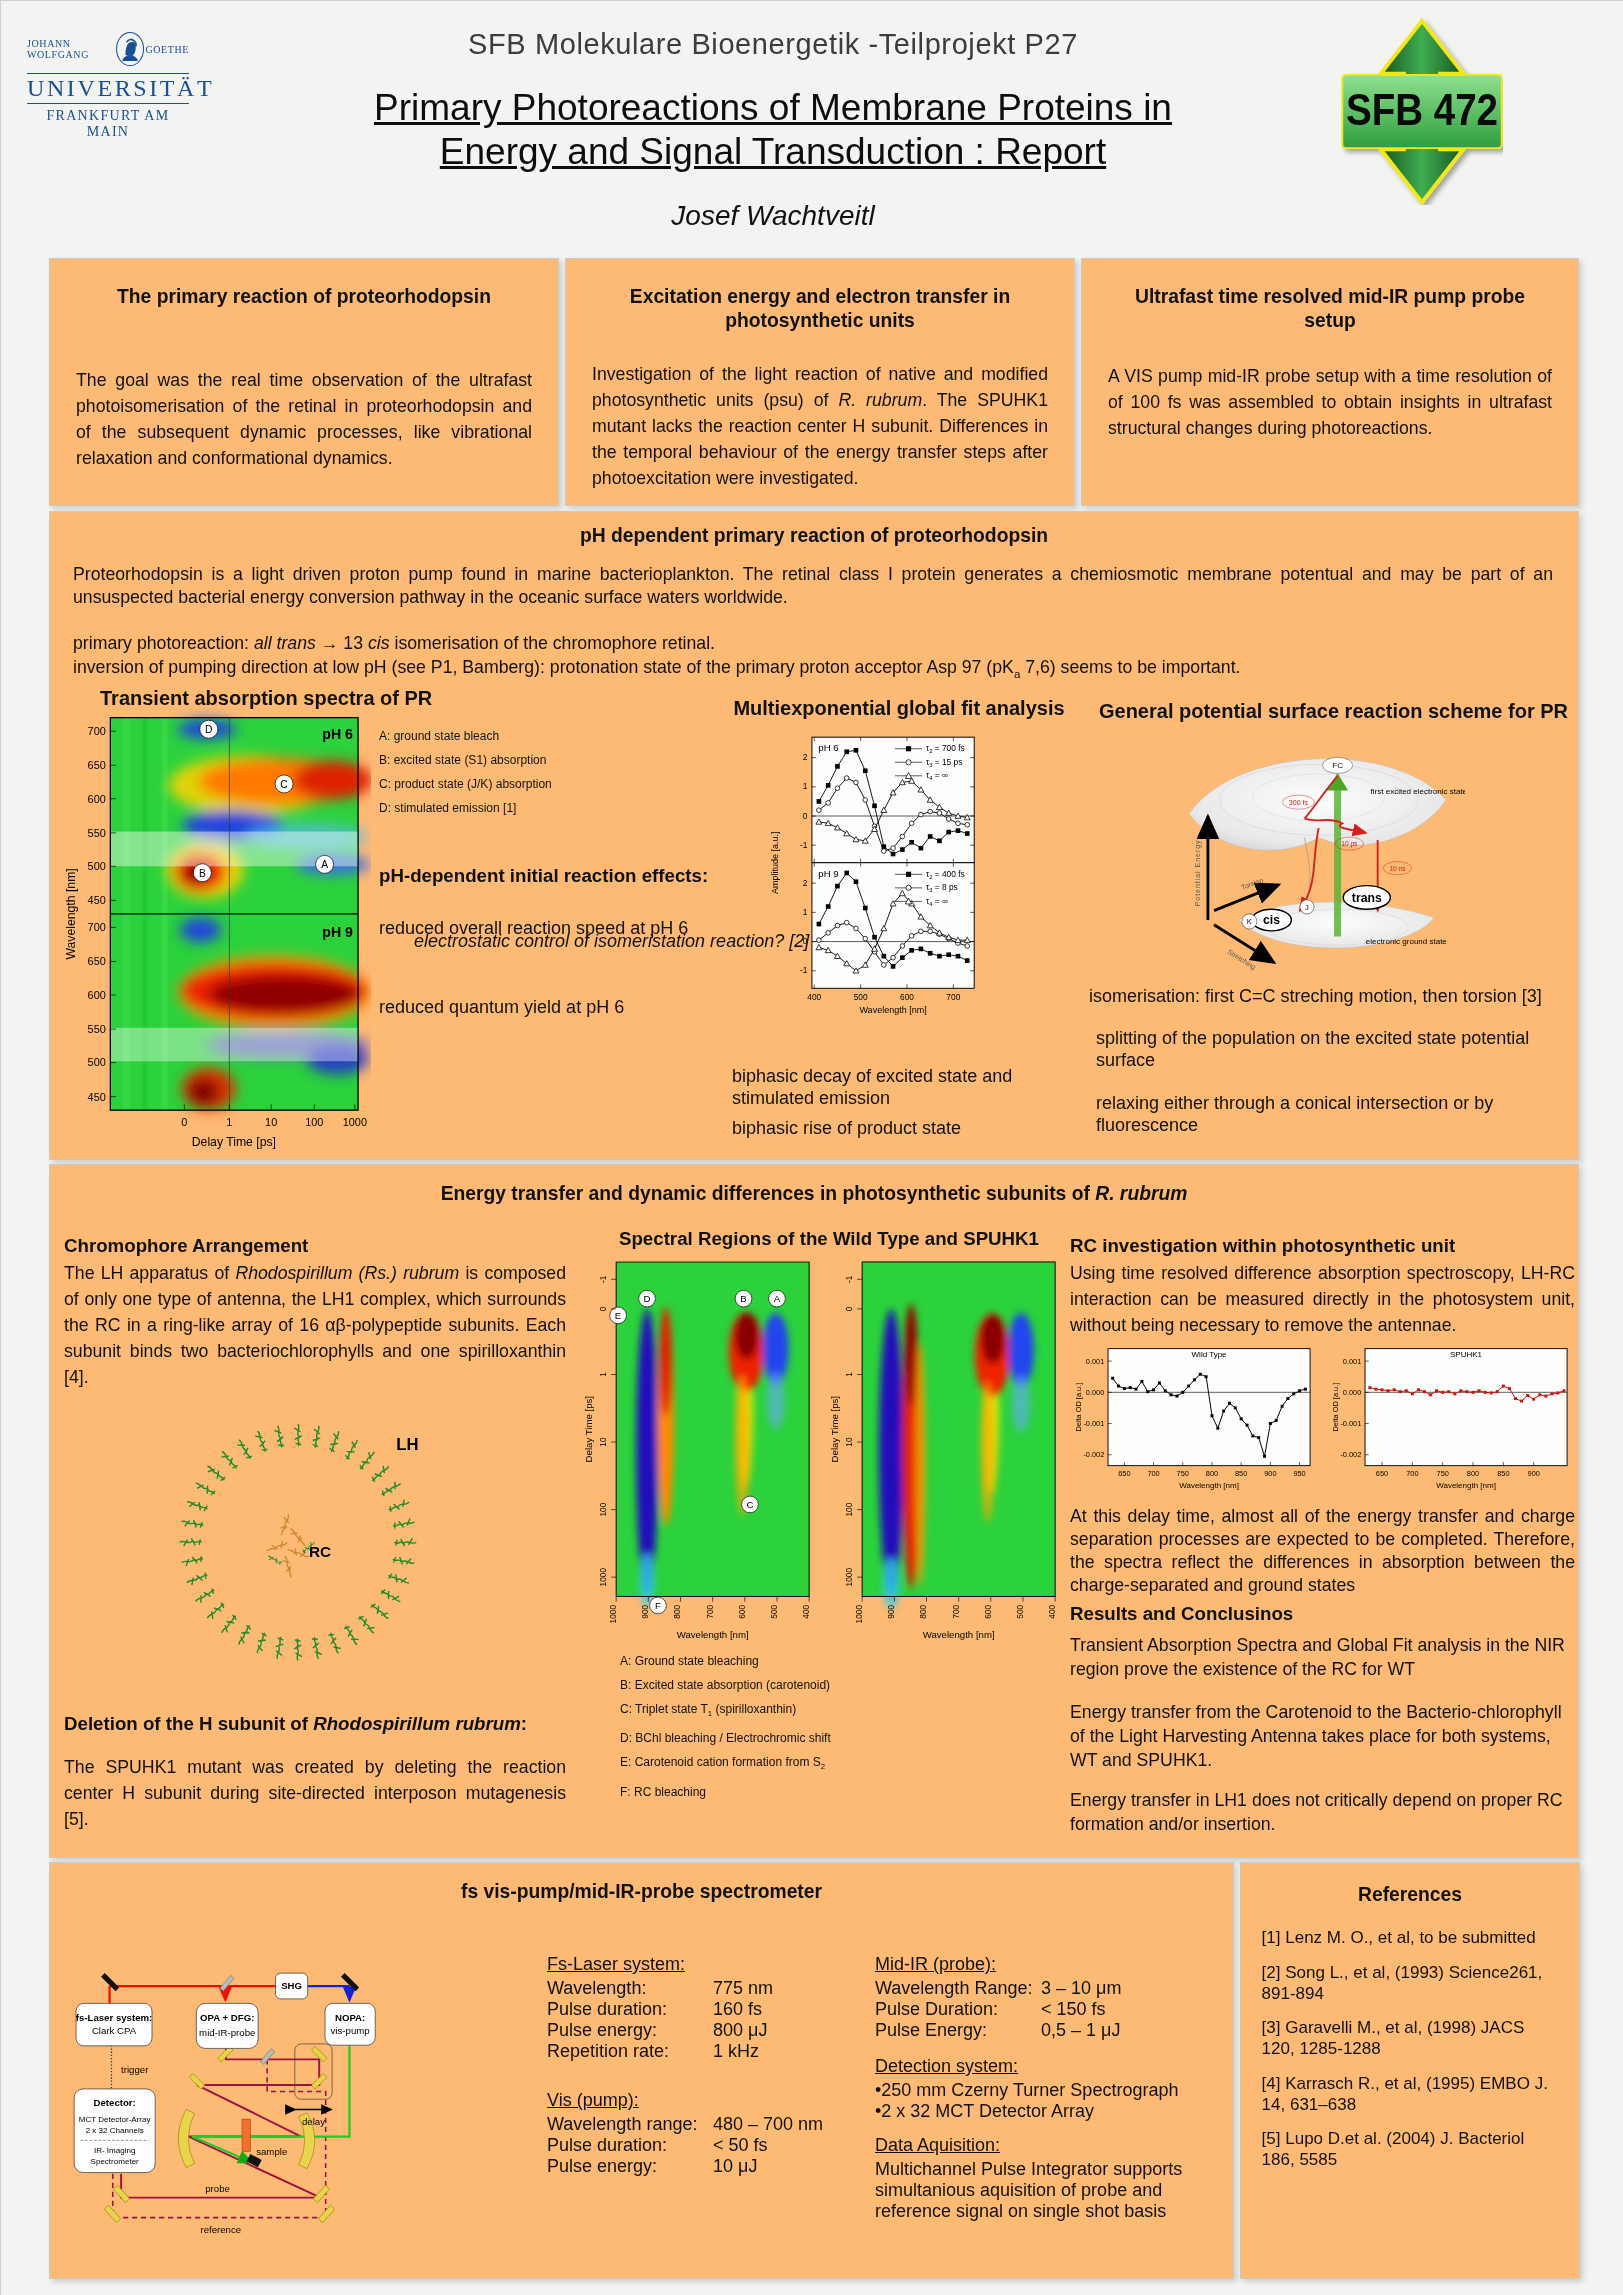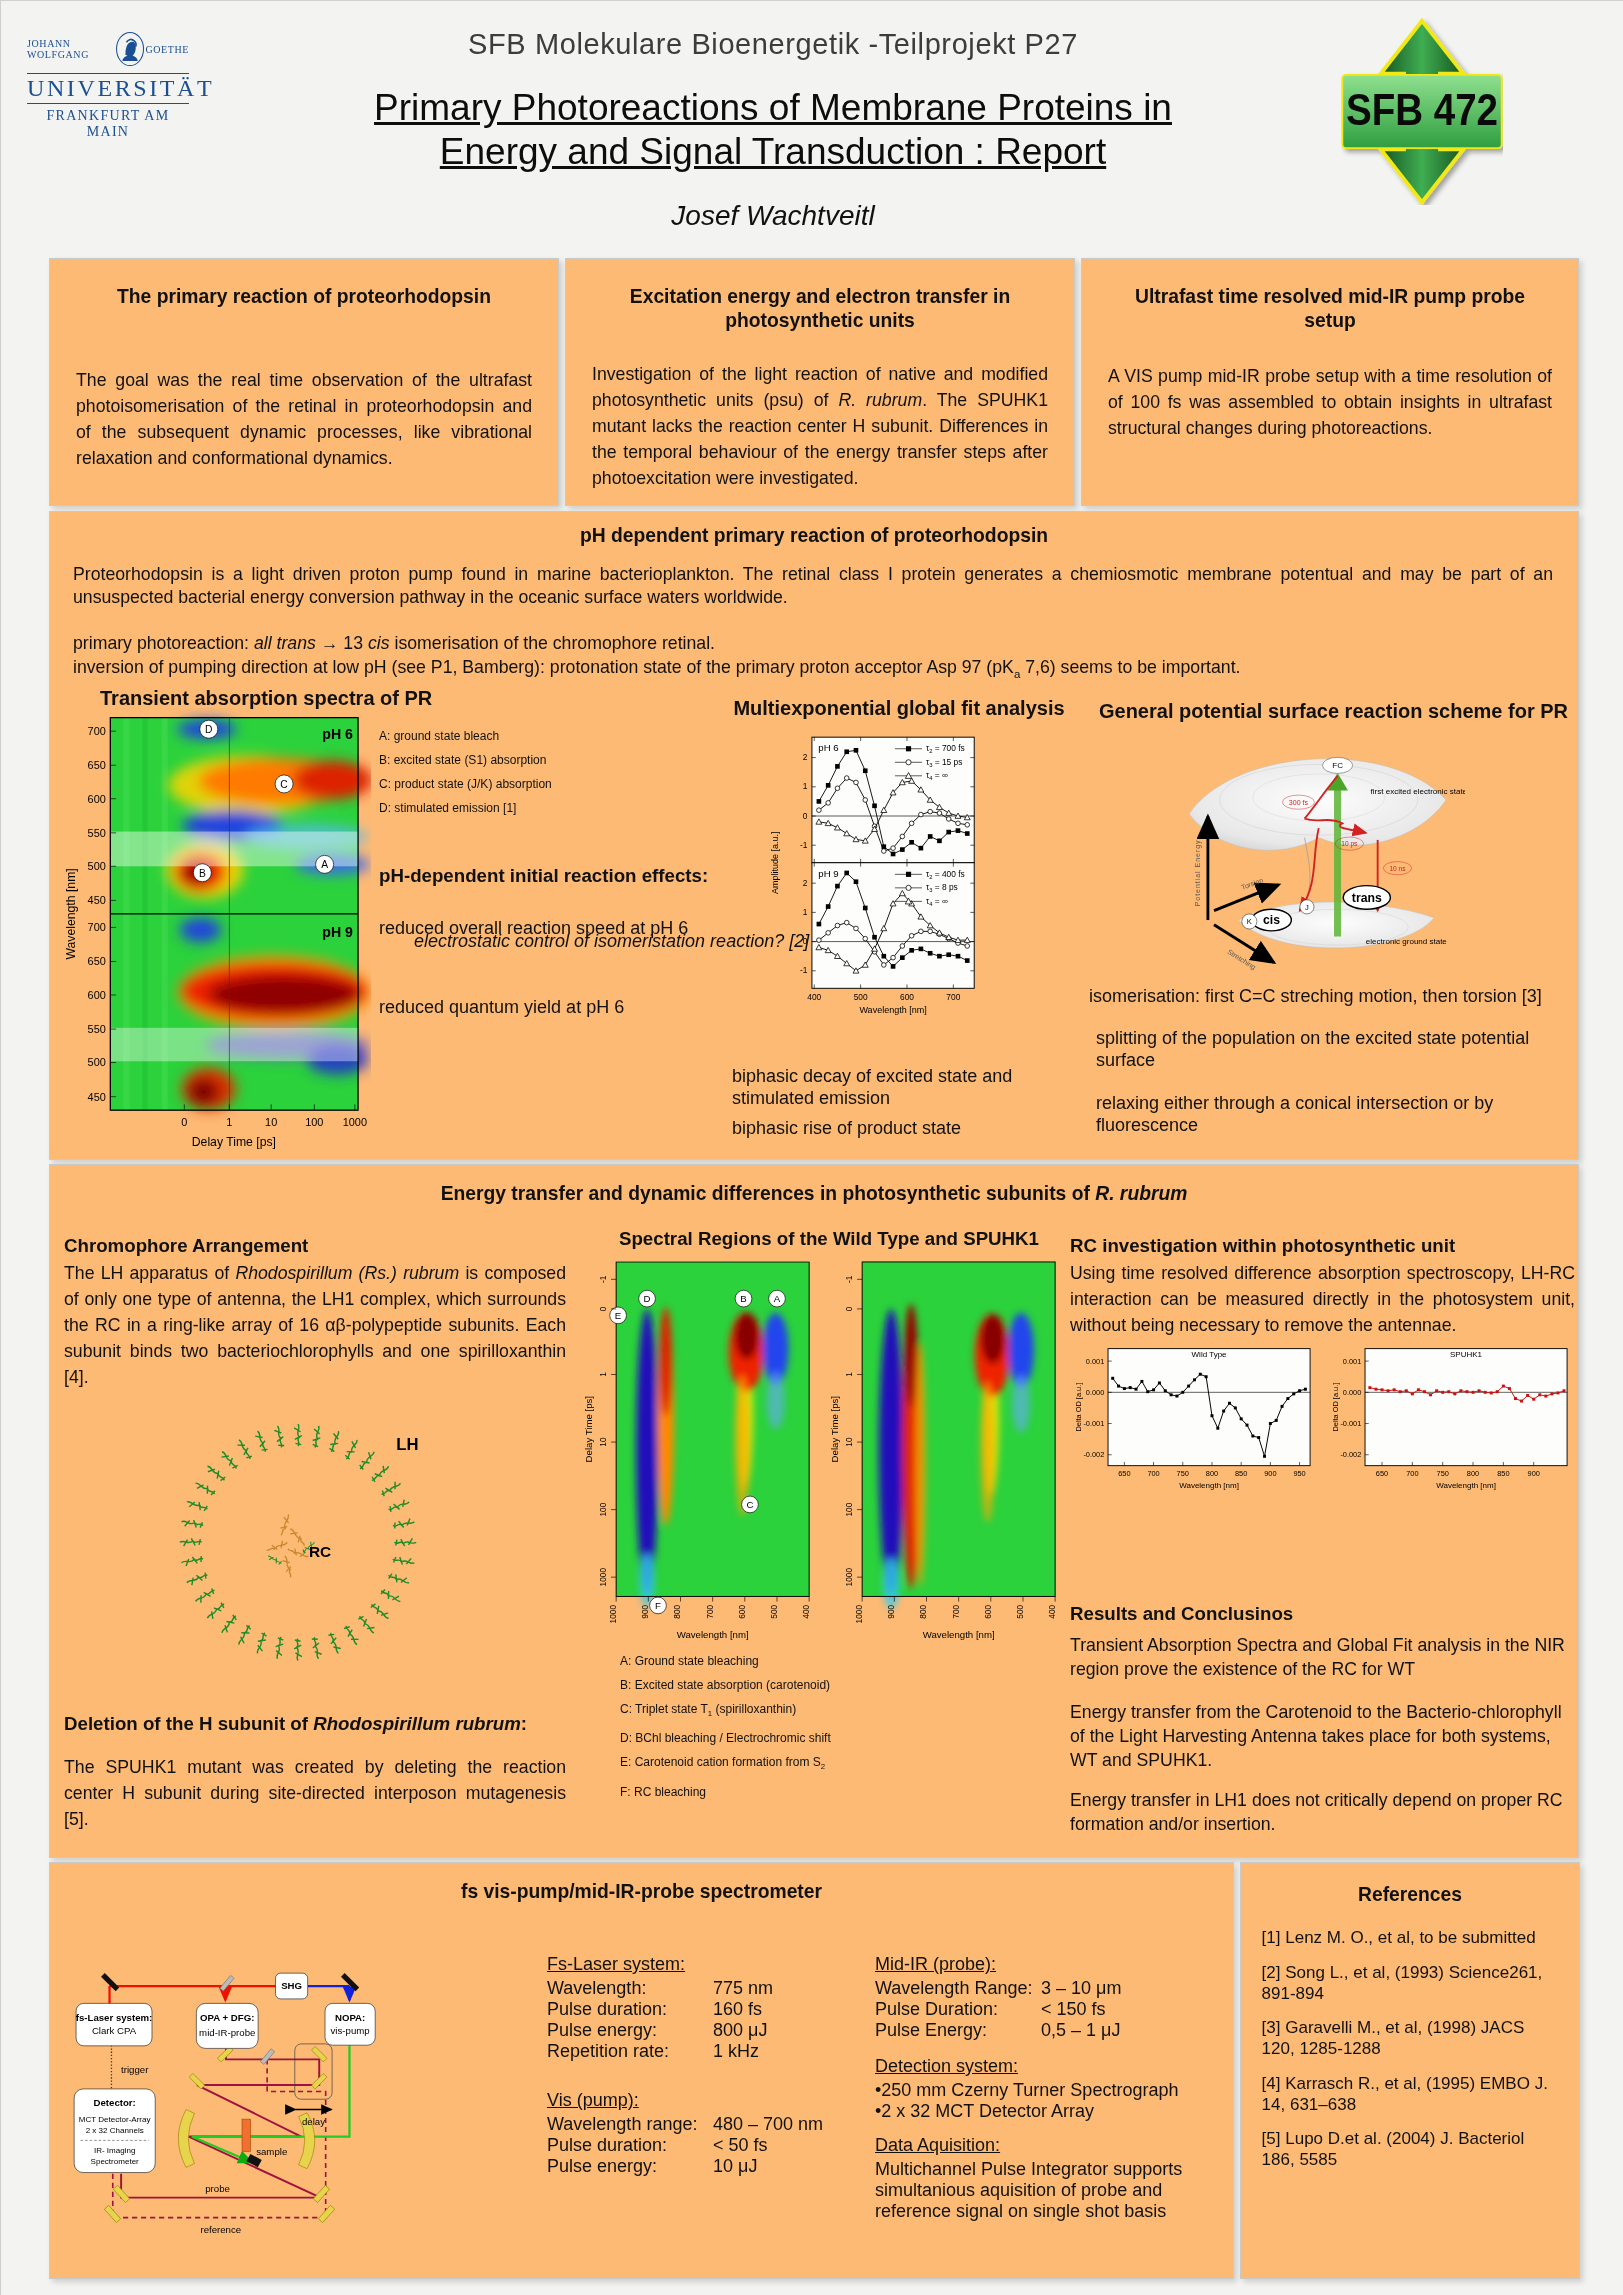--- a/index.html
+++ b/index.html
@@ -775,20 +775,21 @@
         <rect x="319.575975975976" y="87.59999999999998" width="4.8" height="4.8" fill="#cc1111"></rect>
         <rect x="329.4258258258258" y="93.67999999999998" width="4.8" height="4.8" fill="#cc1111"></rect>
         <rect x="339.2756756756757" y="86.58666666666667" width="4.8" height="4.8" fill="#cc1111"></rect>
         <rect x="349.1255255255256" y="88.6133333333333" width="4.8" height="4.8" fill="#cc1111"></rect>
         <rect x="358.9753753753754" y="85.06666666666665" width="4.8" height="4.8" fill="#cc1111"></rect>
         <rect x="368.82522522522527" y="83.54666666666665" width="4.8" height="4.8" fill="#cc1111"></rect>
         <rect x="378.6750750750751" y="79.99999999999997" width="4.8" height="4.8" fill="#cc1111"></rect>
         <text x="222" y="240" font-size="13" text-anchor="middle" fill="#000">Wavelength [nm]</text>
         <text x="14" y="109" font-size="12" text-anchor="middle" fill="#000" transform="rotate(-90 14 109)">Delta OD [a.u.]</text>
       </svg>
+    <div class="abs para just" style="left:1020px;top:340px;width:505px;line-height:23px;">At this delay time, almost all of the energy transfer and charge separation processes are expected to be completed. Therefore, the spectra reflect the differences in absorption between the charge-separated and ground states</div>
     <div class="abs bold" style="left:1020px;top:438px;font-size:18.7px;">Results and Conclusinos</div>
     <div class="abs para" style="left:1020px;top:468px;width:505px;line-height:24px;">Transient Absorption Spectra and Global Fit analysis in the NIR region prove the existence of the RC for WT</div>
     <div class="abs para" style="left:1020px;top:535px;width:505px;line-height:24px;">Energy transfer from the Carotenoid to the Bacterio-chlorophyll of the Light Harvesting Antenna takes place for both systems, WT and SPUHK1.</div>
     <div class="abs para" style="left:1020px;top:623px;width:505px;line-height:24px;">Energy transfer in LH1 does not critically depend on proper RC formation and/or insertion.</div>
   </div>
 
   <div class="box" style="left:48px;top:1861px;width:1183px;height:415px;">
     <div class="abs sec-title center" style="left:0;top:18px;width:100%;">fs vis-pump/mid-IR-probe spectrometer</div>
 
     <svg class="abs" style="left:9.7px;top:44px;" width="476" height="360" viewBox="0 0 740 530">

